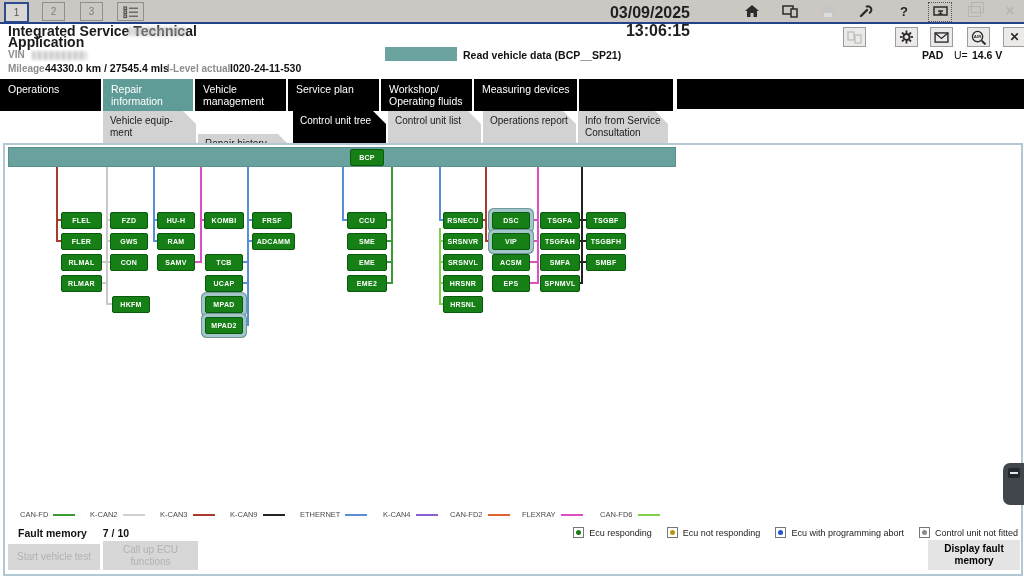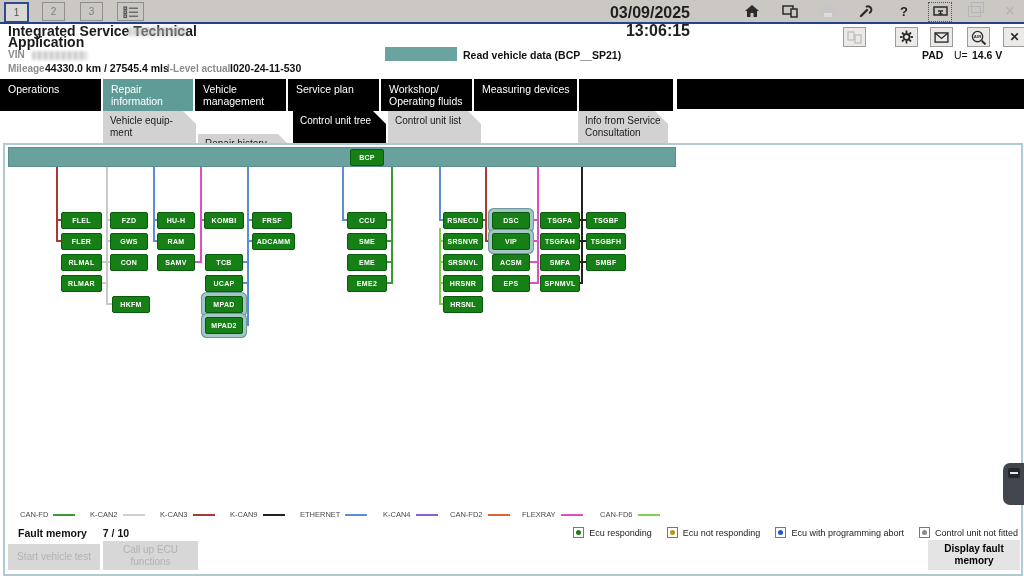--- a/index.html
+++ b/index.html
@@ -203,20 +203,21 @@
       <div class="nav-tab" style="left: 474px; width: 103px;">Measuring devices</div>
       <div class="nav-tab" style="left: 579px; width: 94px;"></div>
     </div>
   <div class="abs" style="left:677px;top:79px;width:347px;height:30px;background:#000;"></div>
   <div class="abs subbar" id="subtabs">
       <div class="sub-tab" style="left: 103px; width: 93px;">Vehicle equip-
 ment</div>
       <div class="sub-tab" style="left: 198px; width: 93px; margin-top: 23px;">Repair history</div>
       <div class="sub-tab active" style="left: 293px; width: 93px;">Control unit tree</div>
       <div class="sub-tab" style="left: 388px; width: 93px;">Control unit list</div>
+      <div class="sub-tab" style="left: 483px; width: 93px;">Operations report</div>
       <div class="sub-tab" style="left: 578px; width: 90px;">Info from Service
 Consultation</div>
     </div>
 
   <div class="abs content"></div>
   <div class="abs treebar"></div>
   <div id="tree">
       <div class="seg" style="left: 56px; top: 167px; width: 2px; height: 75px; background: rgb(169, 58, 50);"></div>
       <div class="seg" style="left: 56px; top: 219px; width: 8px; height: 2px; background: rgb(169, 58, 50);"></div>
       <div class="seg" style="left: 56px; top: 240px; width: 8px; height: 2px; background: rgb(169, 58, 50);"></div>

